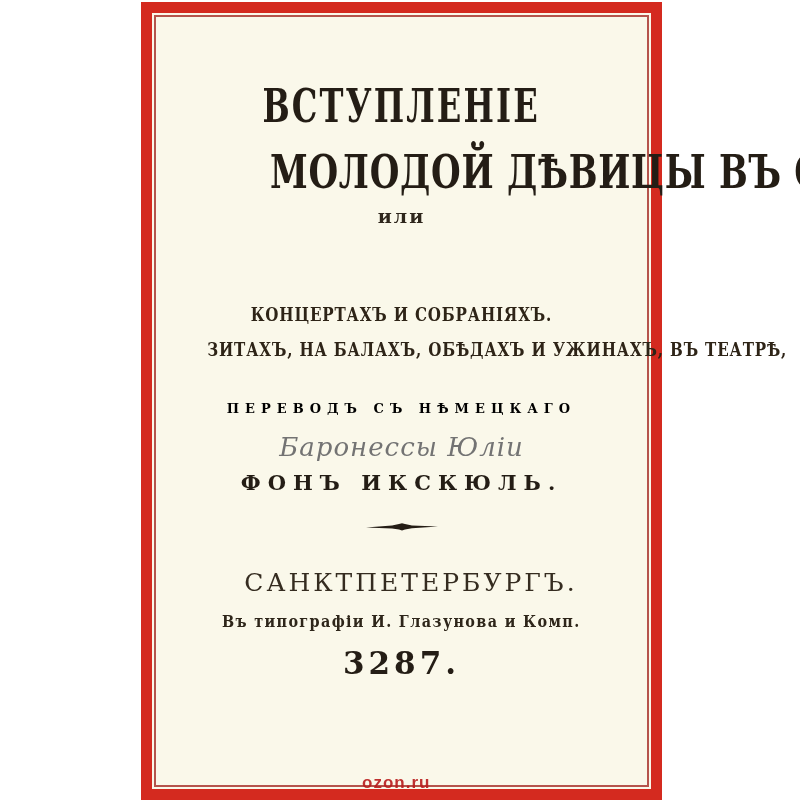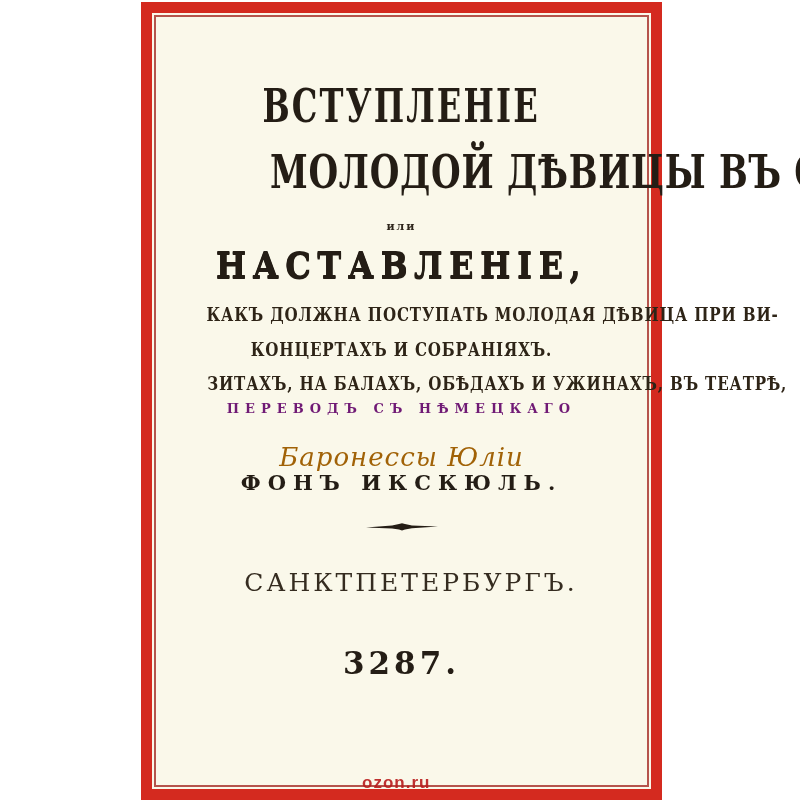--- a/index.html
+++ b/index.html
@@ -61,22 +61,22 @@
     font-weight: bold;
     letter-spacing: 3px;
   }
   .title-2 {
     top: 132px;
     font-size: 46px;
     font-weight: bold;
     letter-spacing: 1px;
   }
   .conj {
-    top: 207px;
-    font-size: 11px;
+    top: 192px;
+    font-size: 19px;
     font-weight: bold;
     letter-spacing: 2px;
     color: #2e261c;
   }
   .subtitle {
     top: 231px;
     font-size: 36px;
     font-weight: bold;
     letter-spacing: 7px;
     text-shadow: 0 1px 0 #241d15, 0 -1px 0 #241d15;
@@ -96,29 +96,28 @@
     letter-spacing: 1px;
     line-height: 34.5px;
     white-space: nowrap;
   }
   .desc .dline > span { display: inline-block; transform-origin: 50% 50%; }
   .trans-note {
     top: 388px;
     font-size: 13px;
     font-weight: bold;
     letter-spacing: 6px;
-    color: #701a75;
+    color: #000000;
   }
   .trans-title {
     top: 419px;
     font-size: 26px;
     font-style: italic;
     letter-spacing: 1px;
-    color: #a16207;
-    margin-top: 10px;
+    color: #737373;
   }
   .trans-name {
     top: 457px;
     font-size: 21px;
     font-weight: bold;
     letter-spacing: 7px;
   }
   .ornament-wrap {
     position: absolute;
     left: 0;
@@ -172,43 +171,42 @@
     <div class="line title-1">
       <span class="fit sx70">ВСТУПЛЕНІЕ</span>
     </div>
 
     <div class="line title-2">
       <span class="fit sx74">МОЛОДОЙ ДѢВИЦЫ ВЪ СВѢТЪ</span>
     </div>
 
     <div class="line conj">или</div>
 
-    <div class="line subtitle">
-      <span class="fit sx90">НАСТАВЛЕНІЕ,</span>
-    </div>
 
     <div class="desc">
-      <span class="dline"><span class="sx84">КАКЪ ДОЛЖНА ПОСТУПАТЬ МОЛОДАЯ ДѢВИЦА ПРИ ВИ-</span></span>
       <span class="dline"><span class="sx84">КОНЦЕРТАХЪ И СОБРАНІЯХЪ.</span></span>
       <span class="dline"><span class="sx84">ЗИТАХЪ, НА БАЛАХЪ, ОБѢДАХЪ И УЖИНАХЪ, ВЪ ТЕАТРѢ,</span></span>
     </div>
 
     <div class="line trans-note">ПЕРЕВОДЪ СЪ НѢМЕЦКАГО</div>
 
     <div class="line trans-title">Баронессы Юліи</div>
 
     <div class="line trans-name">ФОНЪ ИКСКЮЛЬ.</div>
 
     <div class="ornament-wrap">
       <svg width="72" height="10" viewBox="0 0 72 10">
         <polygon points="0,5.4 26,3.6 33,2 36,1.2 39,2 46,3.6 72,4.6 46,6.2 39,7.6 36,8.4 33,7.6 26,6.6" fill="#241d15"></polygon>
       </svg>
     </div>
 
     <div class="line imprint-city">САНКТПЕТЕРБУРГЪ.</div>
 
+    <div class="line imprint-printer">
+      <span class="fit sx90">Въ типографіи И. Глазунова и Комп.</span>
+    </div>
 
     <div class="line imprint-year">3287.</div>
   </div>
 
   <div class="watermark">ozon.ru</div>
 
 </div>
 
 </body></html>

